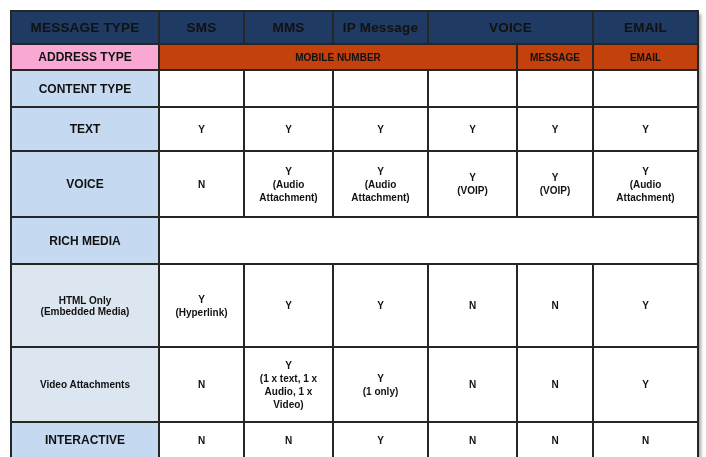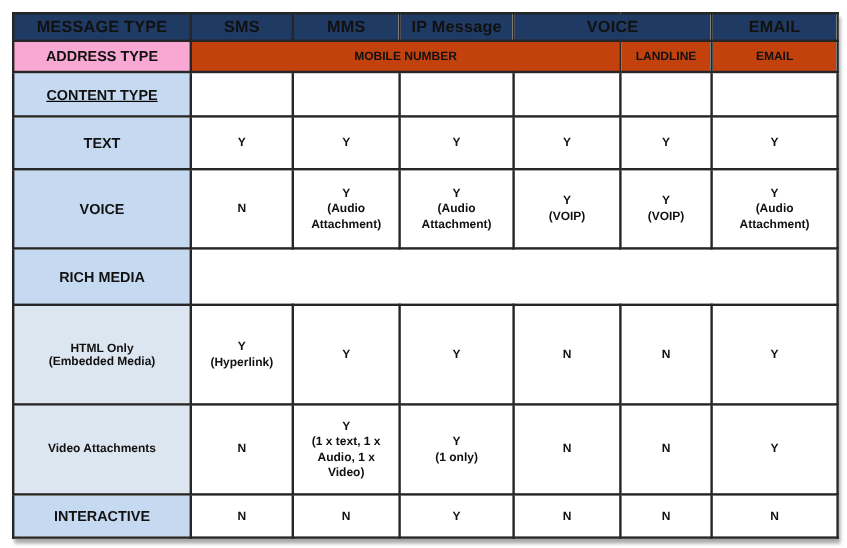--- a/index.html
+++ b/index.html
@@ -56,23 +56,23 @@
   td.data {
     background: #ffffff;
     font-size: 10px;
     line-height: 1.3;
   }
   td.small-hdr {
     background: #c2410c;
     font-size: 10px;
   }
   
-  tr.r1 { height: 23px; margin-top: 36px; }
+  tr.r1 { height: 33px; margin-top: 36px; }
   tr.r2 { height: 26px; }
-  tr.r3 { height: 37px; text-decoration: underline; }
+  tr.r3 { height: 37px; }
   tr.r4 { height: 44px; }
   tr.r5 { height: 66px; }
   tr.r6 { height: 47px; }
   tr.r7 { height: 83px; }
   tr.r8 { height: 75px; }
   tr.r9 { height: 36px; margin-left: 32px; }
 </style>
 </head>
 <body>
 
@@ -94,21 +94,21 @@
       <td class="navy">SMS</td>
       <td class="navy">MMS</td>
       <td class="navy">IP Message</td>
       <td class="navy" colspan="2">VOICE</td>
       <td class="navy">EMAIL</td>
     </tr>
 
     <tr class="r2">
       <td class="white-label">ADDRESS TYPE</td>
       <td class="small-hdr" colspan="4">MOBILE NUMBER</td>
-      <td class="small-hdr">LANDLINE</td>
+      <td class="small-hdr">MESSAGE</td>
       <td class="small-hdr">EMAIL</td>
     </tr>
 
     <tr class="r3">
       <td class="section label-strong">CONTENT TYPE</td>
       <td class="data"></td>
       <td class="data"></td>
       <td class="data"></td>
       <td class="data"></td>
       <td class="data"></td>

